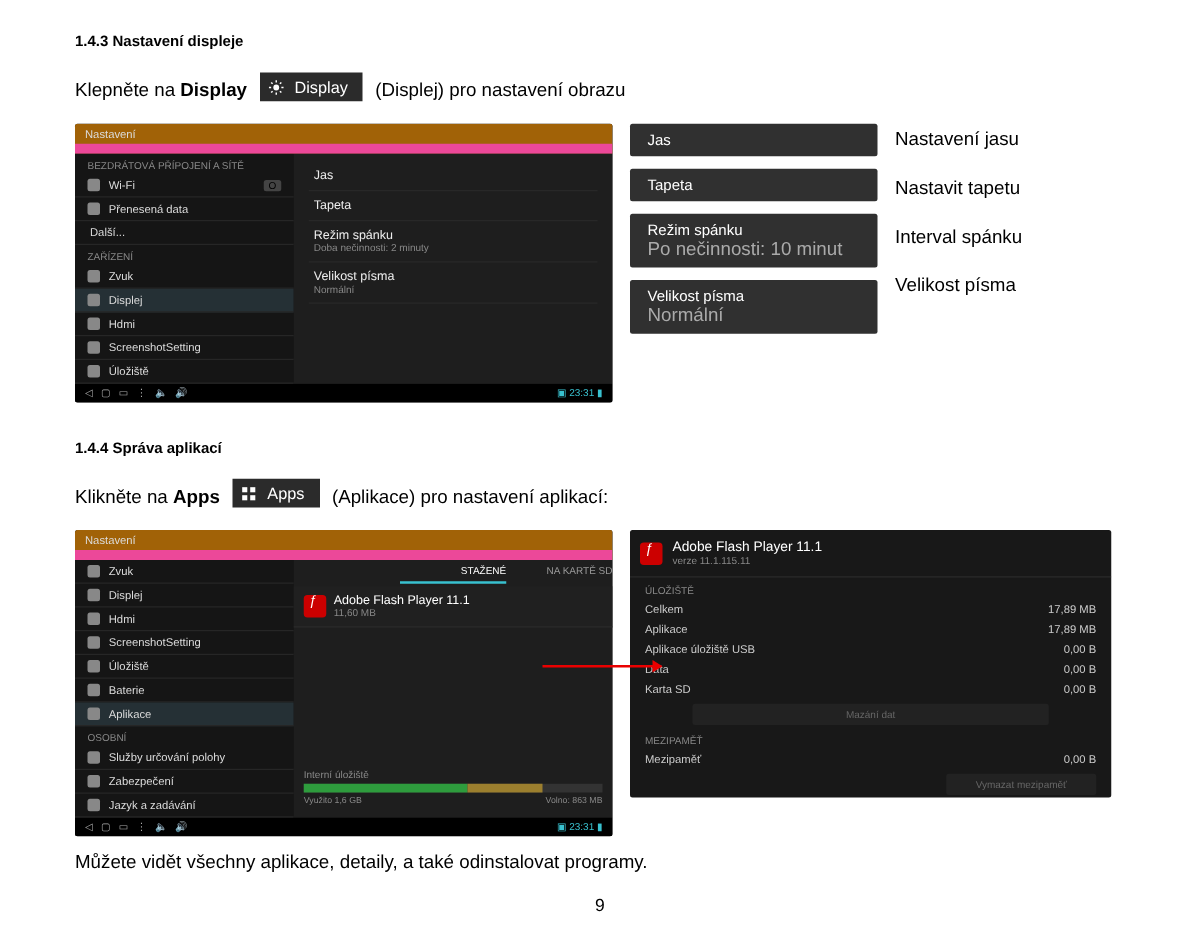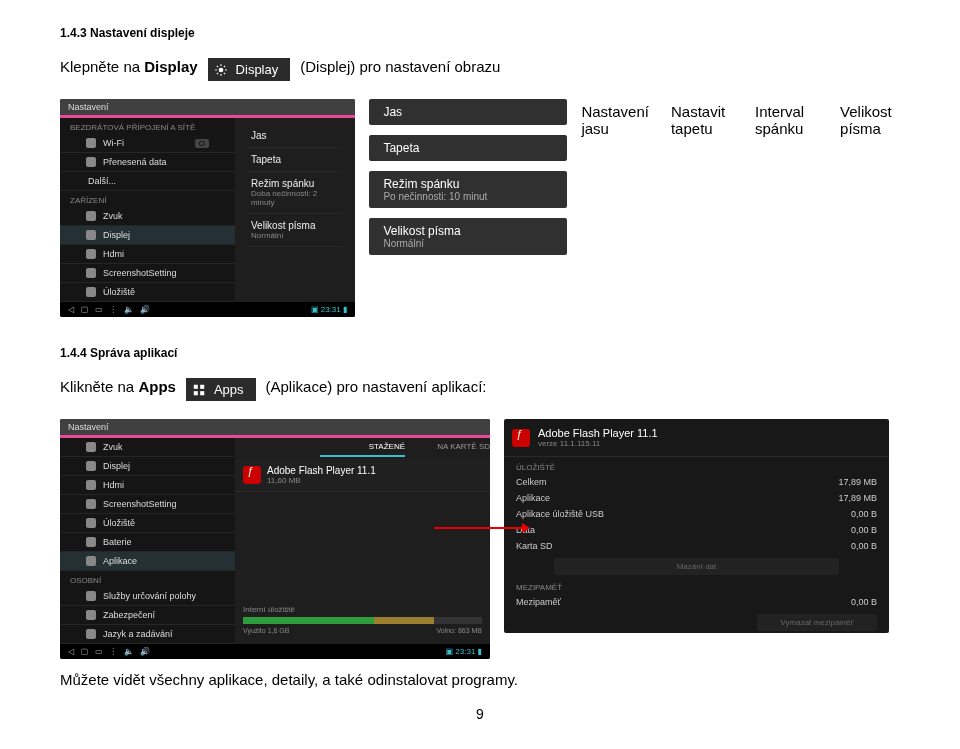--- a/index.html
+++ b/index.html
@@ -1,41 +1,41 @@
 <!DOCTYPE html>
 <html><head>
 <meta charset="utf-8">
 <style>
   body{margin:0;background:#fff;font-family:Arial,Helvetica,sans-serif;color:#000;width:960px}
   .page{padding:22px 60px 20px 60px}
   .h1{font-weight:bold;font-size:12px;margin:4px 0 18px 0;color:#000}
-  .line{display:flex;align-items:flex-start;gap:10px;font-size:15px;flex-wrap:wrap}
+  .line{display:flex;align-items:flex-end;gap:10px;font-size:15px;flex-wrap:wrap}
   .btn-chip{display:inline-flex;align-items:center;background:#2b2b2b;color:#fff;font-size:13px;padding:4px 12px 4px 6px;gap:8px}
   .btn-chip .ic{width:14px;height:14px;display:inline-block}
   .section2{display:flex;gap:14px;margin-top:18px;align-items:flex-start}
   .shot{background:#181818;color:#dcdcdc;font-size:9px;border-radius:2px;overflow:hidden}
   .shot1{width:430px}
   .shot3{width:430px}
-  .topbar{background:#404040;padding:3px 8px;font-size:9px;border-bottom:3px solid #ec4899}
+  .topbar{background:#a16207;padding:3px 8px;font-size:9px;border-bottom:8px solid #ec4899}
   .sb-head{color:#888;font-size:8px;padding:5px 10px 2px 10px}
-  .sb-row{display:flex;align-items:flex-end;gap:7px;padding:4px 26px;border-bottom:1px solid #262626}
+  .sb-row{display:flex;align-items:flex-end;gap:7px;padding:4px 10px;border-bottom:1px solid #262626}
   .sb-row.sel{background:#253035}
   .ic{width:10px;height:10px;display:inline-block;background:#888;border-radius:2px}
   .two-col{display:flex}
   .col-l{width:175px;background:#151515}
   .col-r{flex:1;background:#1e1e1e;padding:6px 12px}
   .r-item{padding:6px 4px;border-bottom:1px solid #282828}
   .r-item .t{color:#eee;font-size:10px}
   .r-item .s{color:#888;font-size:8px}
   .navbar{display:flex;justify-content:space-between;background:#000;padding:3px 8px;font-size:8px;color:#aaa}
   .navbar .r{color:#39c1cf}
   .popcol{display:flex;flex-direction:column;gap:10px}
   .pop{background:#303030;color:#fff;font-size:12px;padding:6px 14px;border-radius:2px;min-width:170px}
-  .pop .sub{color:#aaa;font-size:10px}
-  .labels{display:flex;flex-direction:row;gap:22px;padding-top:4px;font-size:15px}
+  .pop .sub{color:#aaa;font-size:15px}
+  .labels{display:flex;flex-direction:column;gap:22px;padding-top:4px;font-size:15px}
   .section3{display:flex;gap:14px;margin-top:18px;align-items:flex-start;position:relative}
   .shot4{width:405px}
   .tabs{display:flex;color:#999;font-size:8px}
   .tabs span{flex:1;text-align:right;padding:4px 0}
   .tabs .act{color:#fff;border-bottom:2px solid #39c1cf}
   .app-row{display:flex;align-items:center;gap:6px;padding:6px 8px;background:#202020;margin-top:2px;border-bottom:1px solid #2a2a2a}
   .flash-ic{width:18px;height:18px;background:#c00;border-radius:3px;display:inline-block;position:relative}
   .flash-ic:after{content:'ƒ';position:absolute;color:#fff;font-style:italic;font-size:11px;left:4px;top:-1px}
   .stor{font-size:8px;color:#888;margin-top:18px}
   .storbar{display:flex;height:7px;background:#333;margin:4px 0}

